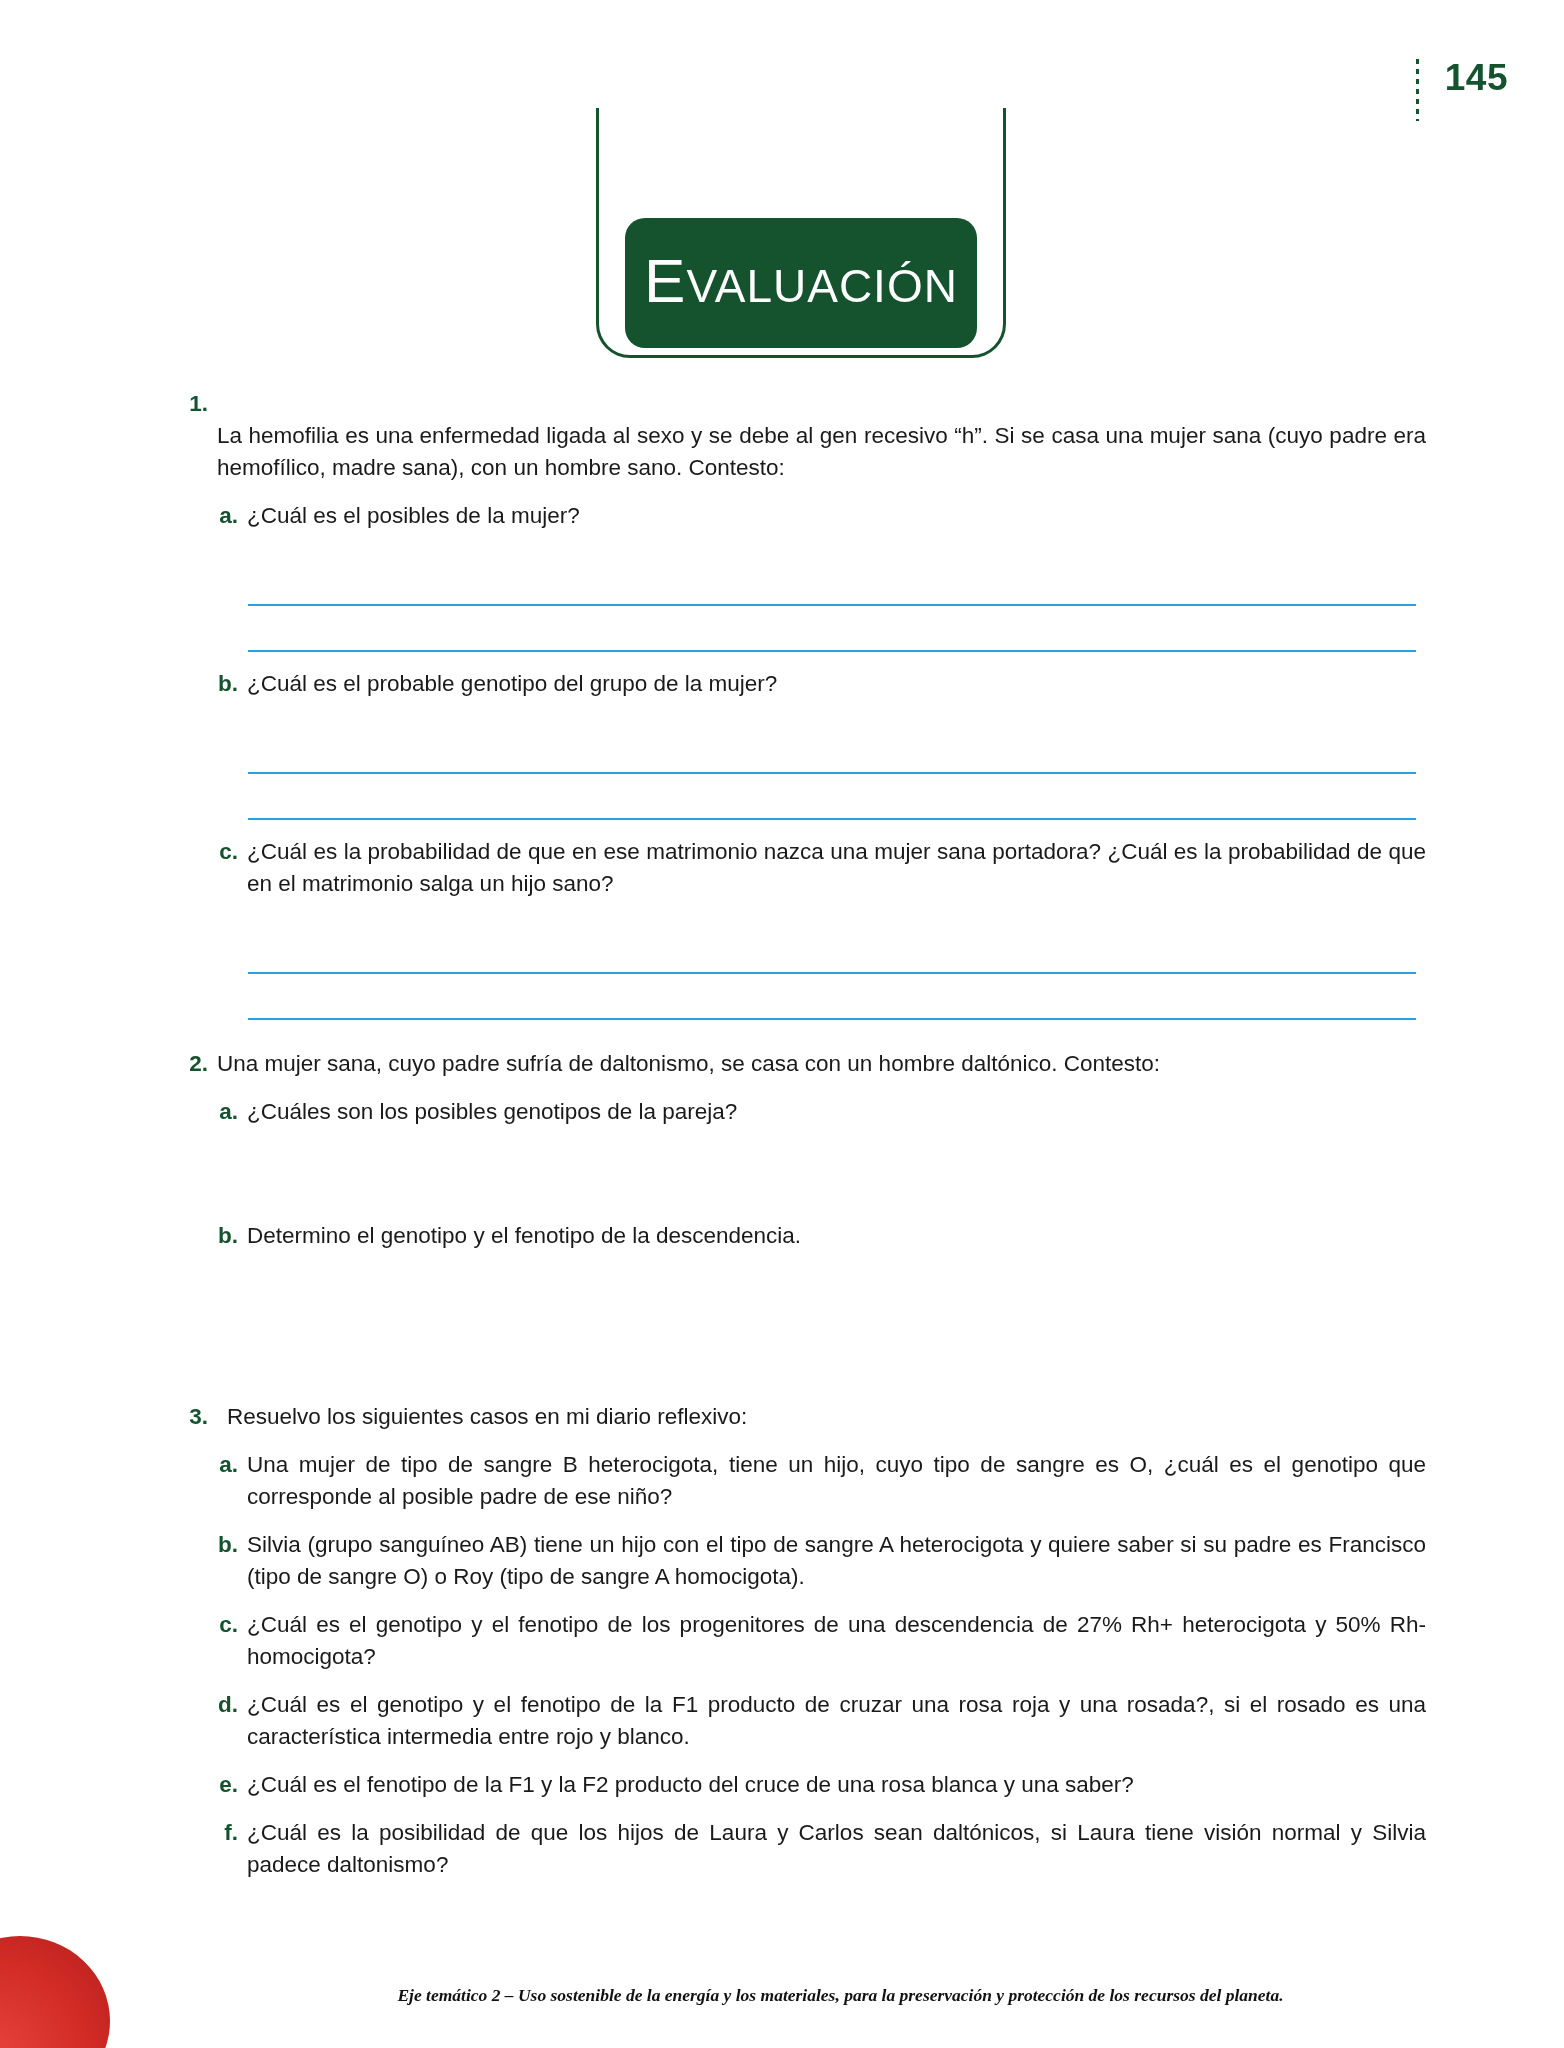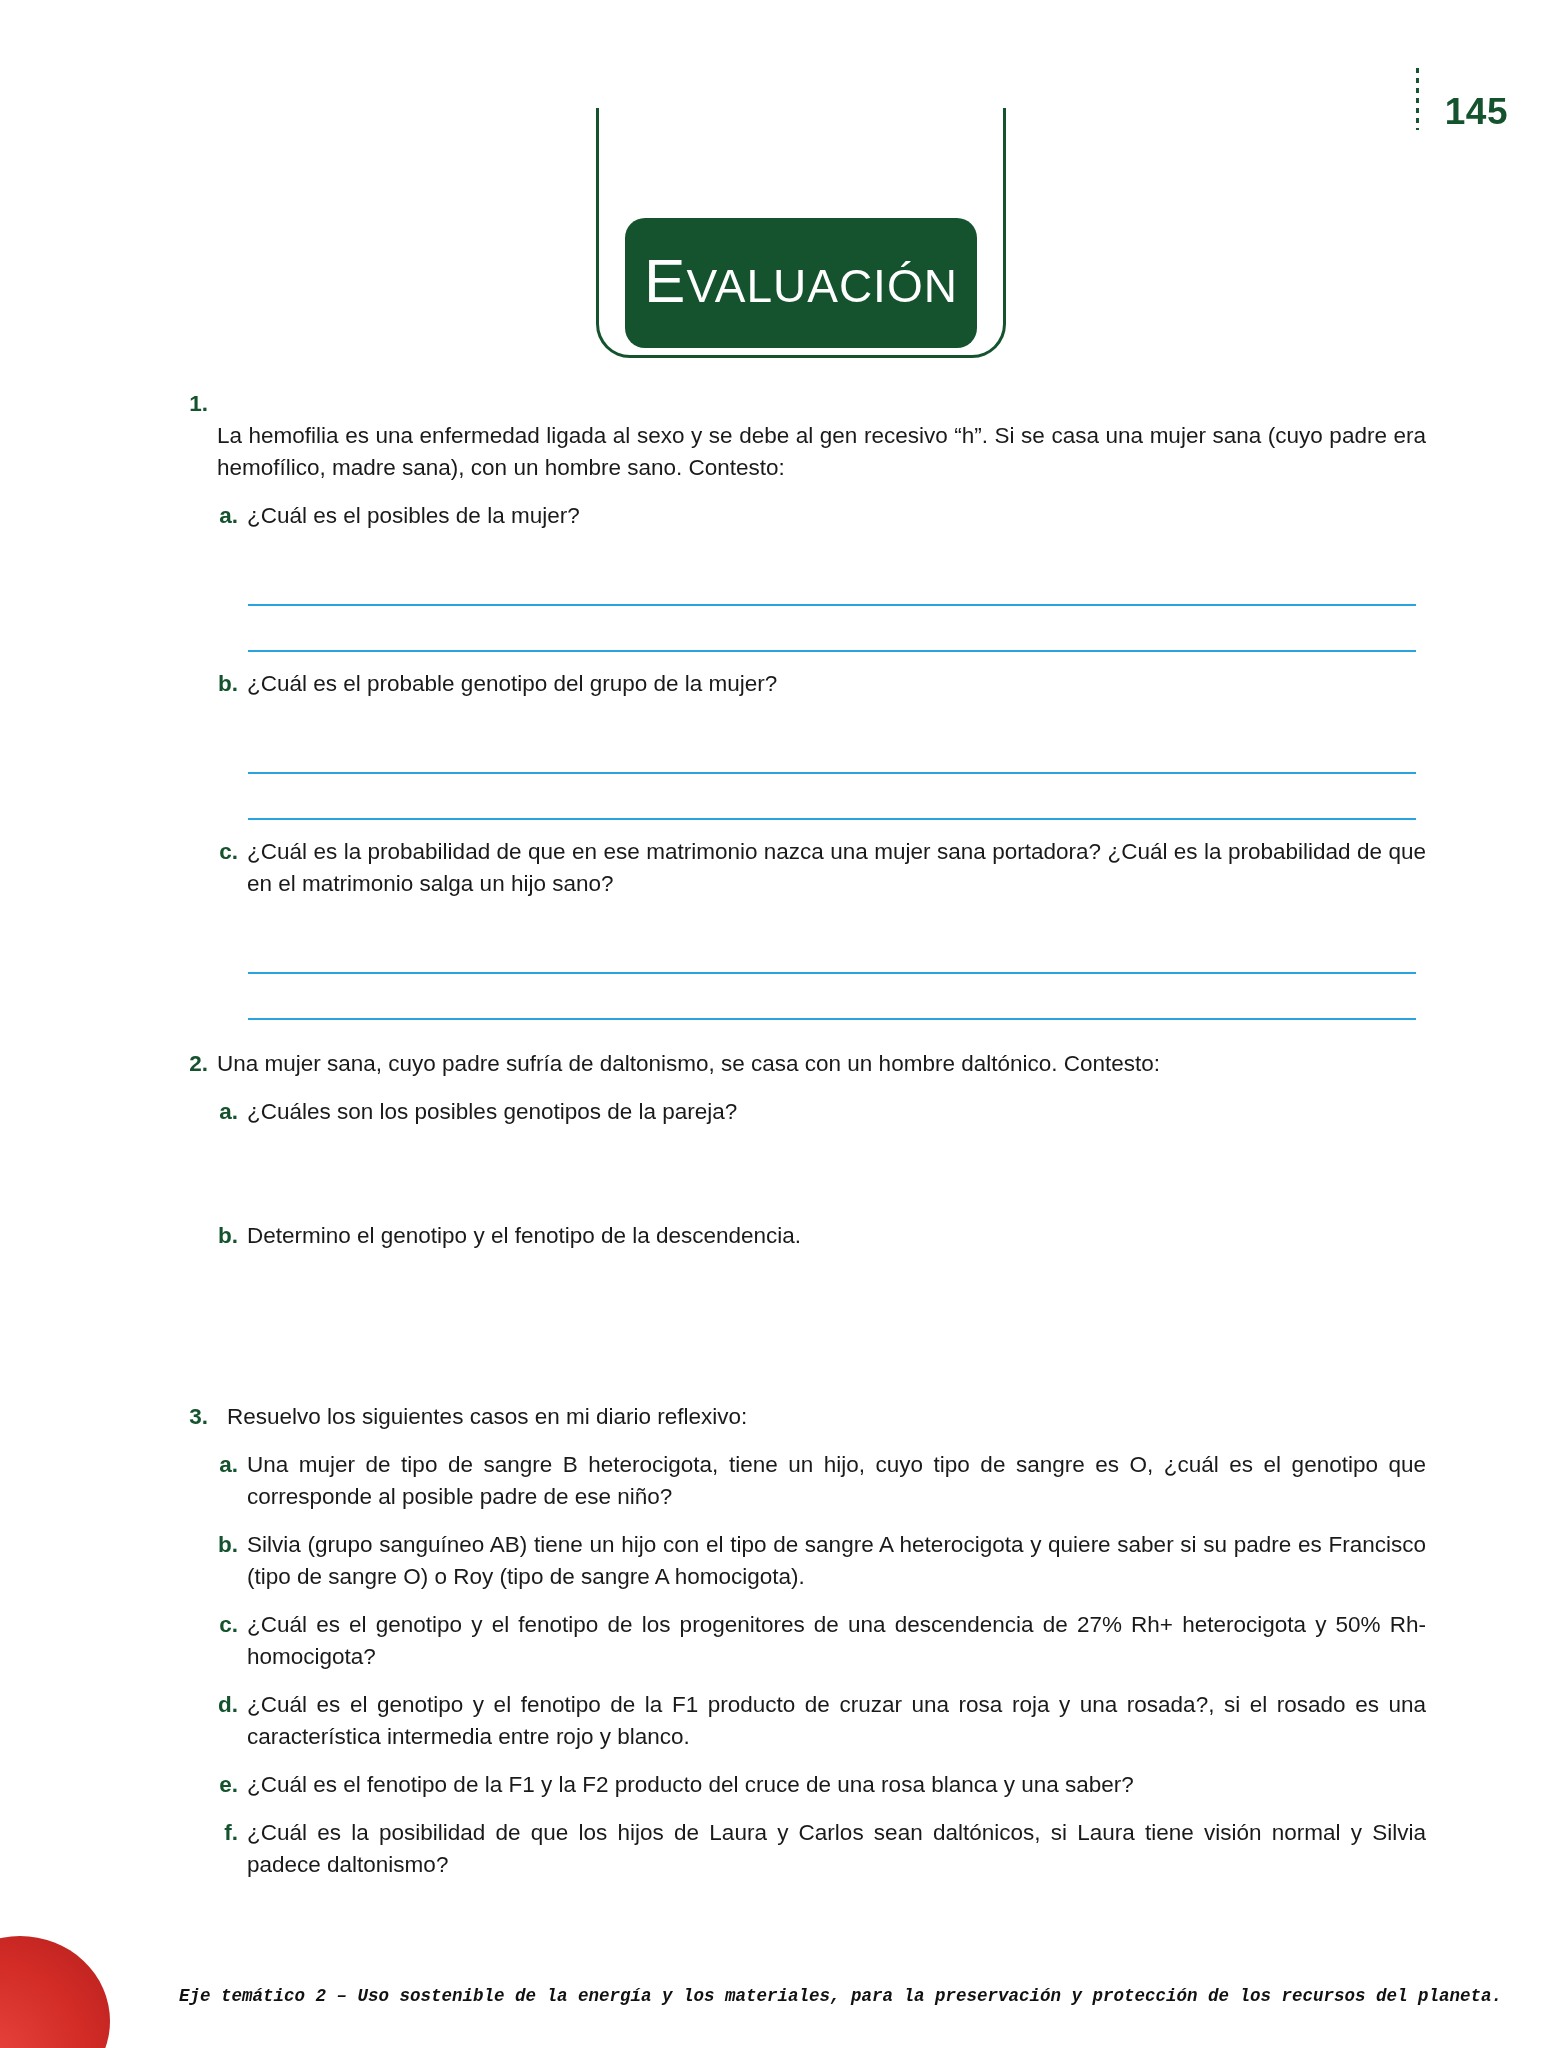--- a/index.html
+++ b/index.html
@@ -12,24 +12,24 @@
     background: #ffffff;
     font-family: "Liberation Sans", sans-serif;
     position: relative;
     overflow: hidden;
     color: #1a1a1a;
   }
 
   
   .page-number-wrap {
     position: absolute;
-    top: 68px;
+    top: 59px;
     right: 56px;
     display: flex;
-    align-items: flex-end;
+    align-items: flex-start;
     gap: 26px;
   }
   .page-number-rule {
     width: 3px;
     height: 62px;
     background: repeating-linear-gradient(
       to bottom,
       #14532d 0px, #14532d 5px,
       transparent 5px, transparent 10px
     );
@@ -144,21 +144,21 @@
   .gap-xl { height: 92px; }
   .gap-xxl { height: 150px; }
 
   
   .footer {
     position: absolute;
     bottom: 42px;
     left: 0;
     width: 100%;
     text-align: center;
-    font-family: Liberation Mono, monospace;
+    font-family: Liberation Serif, serif;
     font-style: italic;
     font-weight: bold;
     font-size: 17.5px;
     color: #111111;
     padding-left: 117px;
     box-sizing: border-box;
   }
 
   
   .corner-deco {

